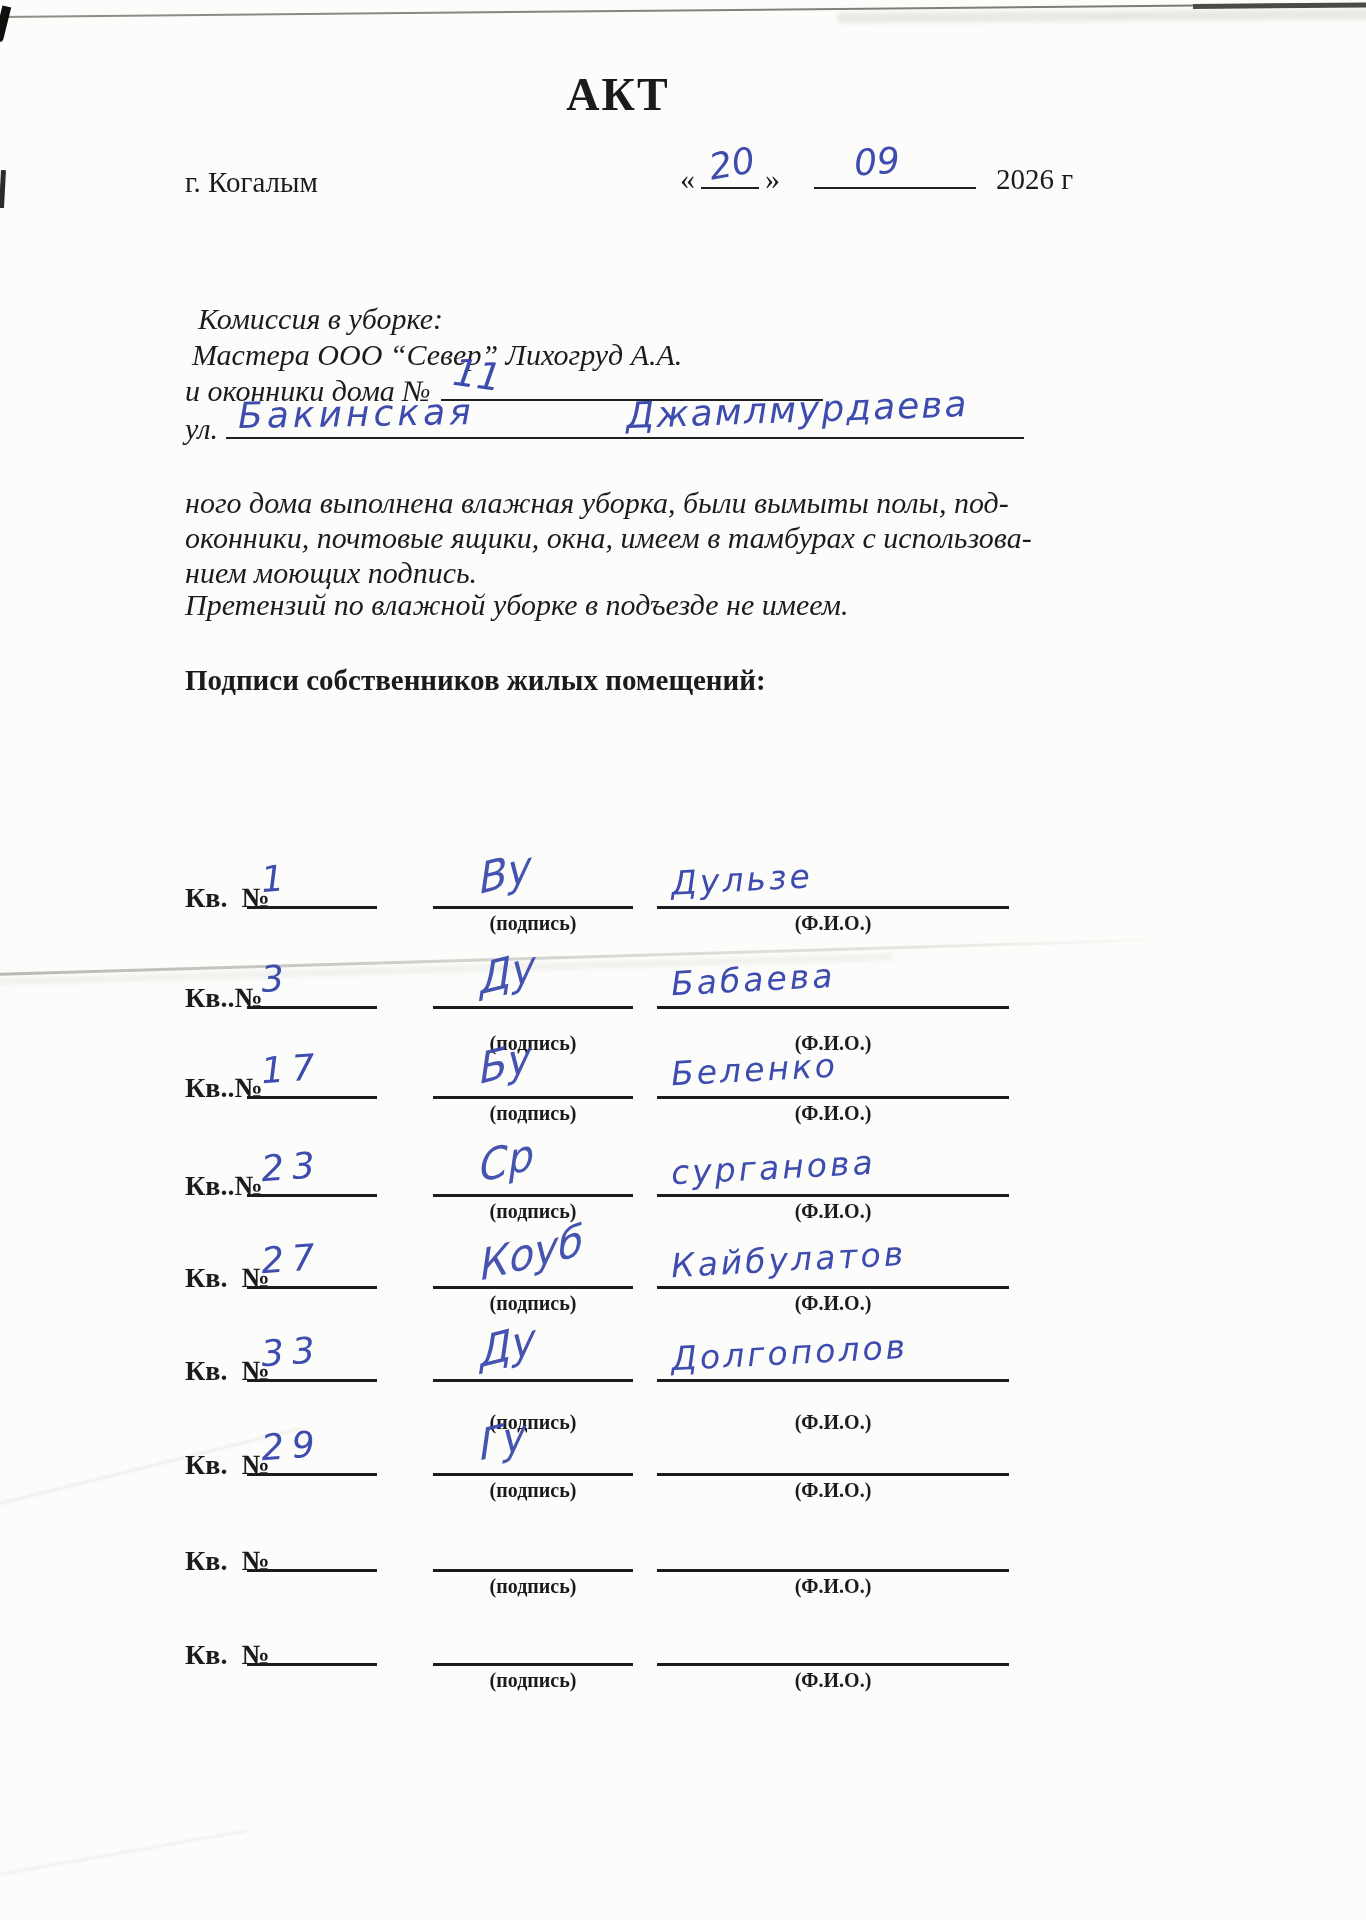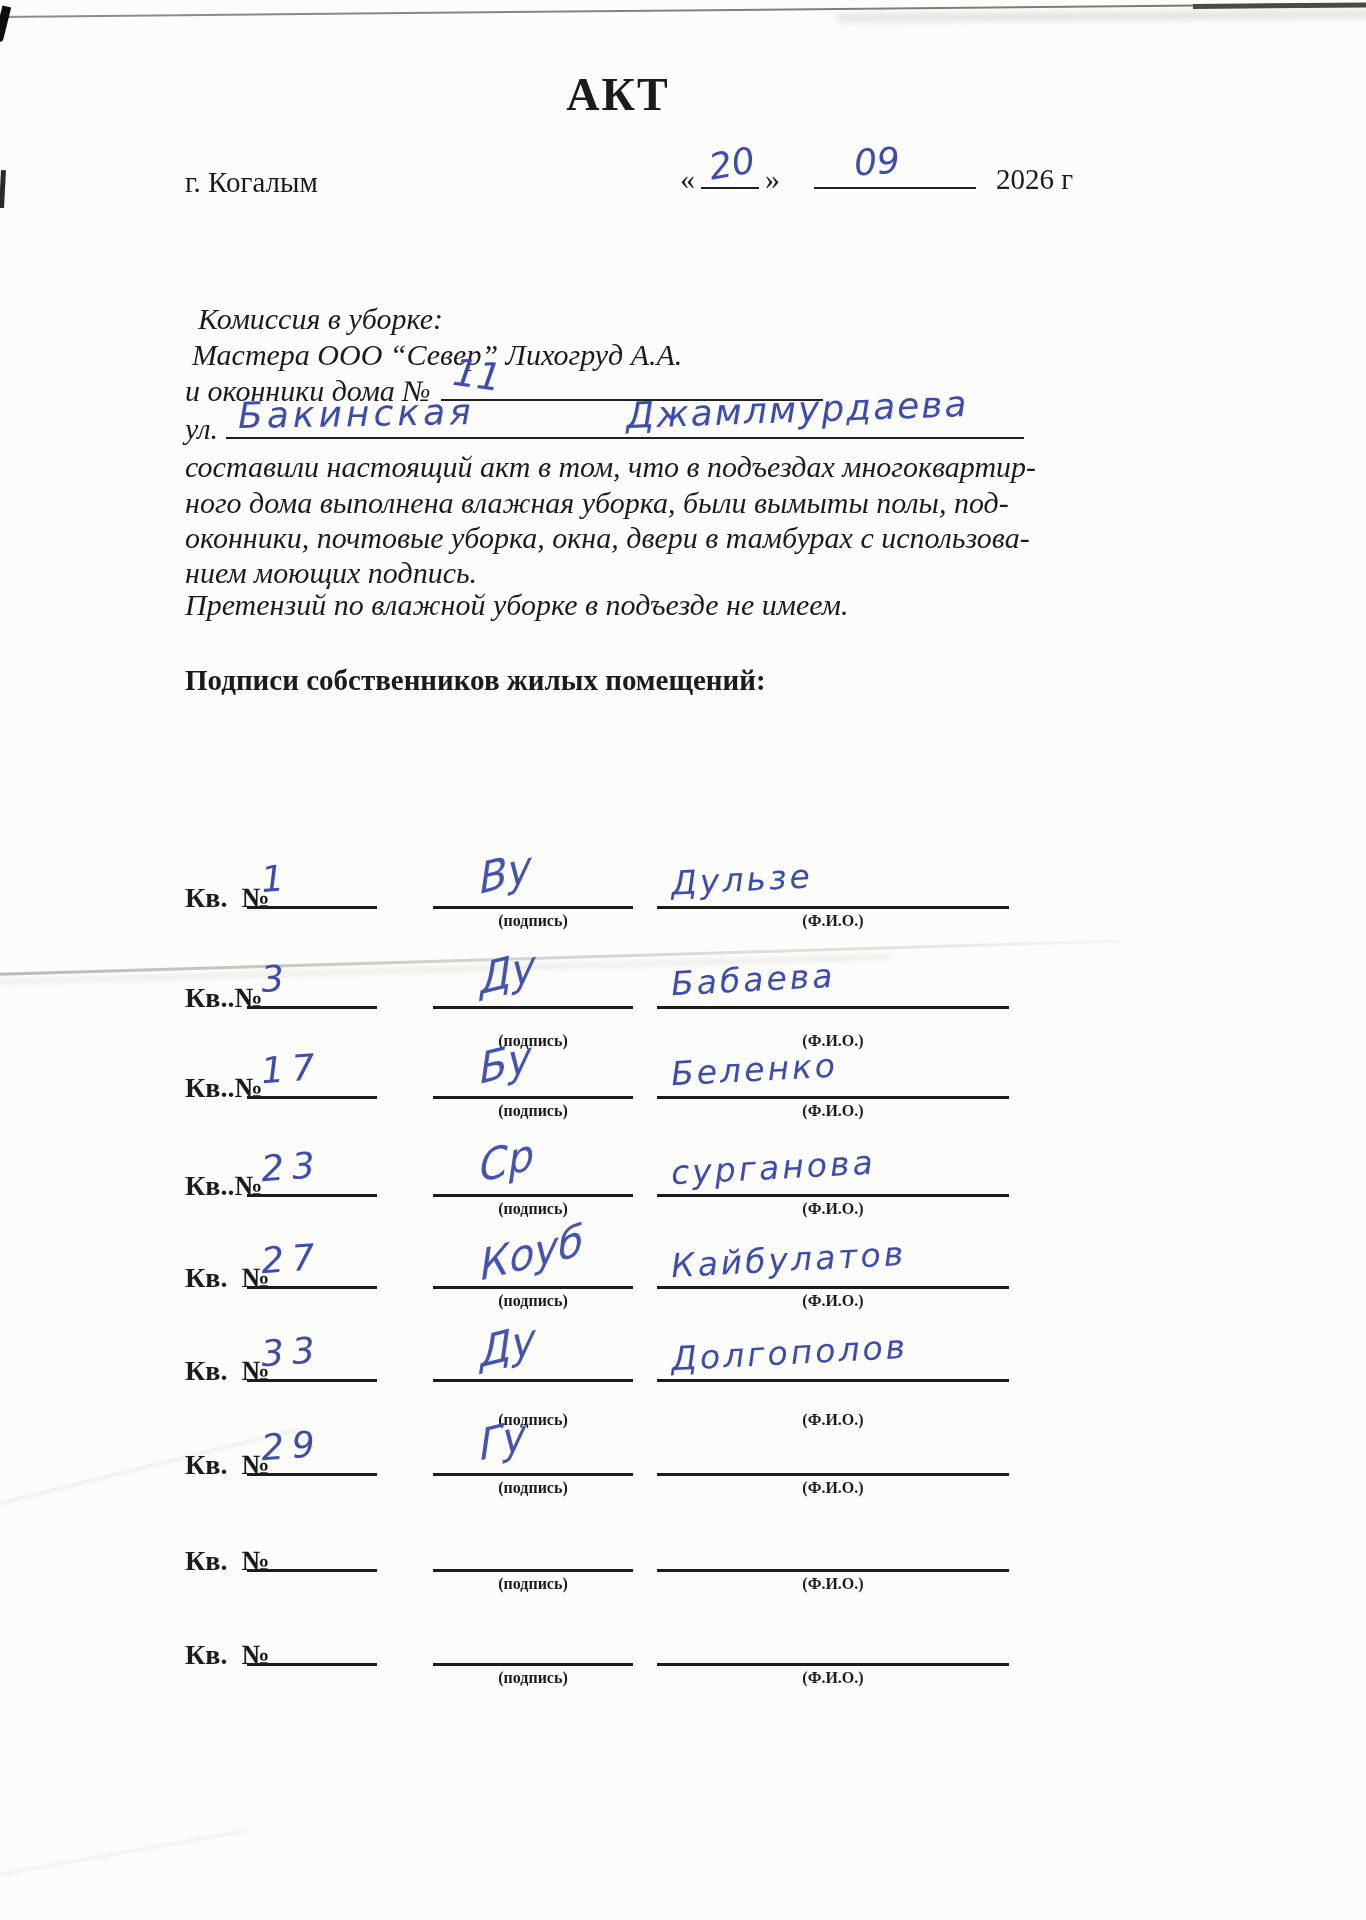--- a/index.html
+++ b/index.html
@@ -55,21 +55,21 @@
   .hw-house{position:absolute;left:12px;top:-46px;font-size:38px;transform:rotate(8deg);}
   .hw-street1{position:absolute;left:12px;top:-44px;font-size:36px;letter-spacing:4px;transform:rotate(-1deg);}
   .hw-street2{position:absolute;left:400px;top:-48px;font-size:36px;letter-spacing:2px;transform:rotate(-2deg);}
   
   .sig-row{position:absolute;left:185px;width:1020px;height:70px;}
   .kv-label{position:absolute;left:0;top:14px;font-size:28px;font-weight:700;white-space:pre;}
   .line{position:absolute;border-bottom:3px solid #1c1c1c;height:32px;top:6px;}
   .num-line{left:62px;width:130px;}
   .sig-line{left:248px;width:200px;}
   .fio-line{left:472px;width:352px;}
-  .sub{position:absolute;top:44px;font-size:16px;font-weight:700;text-align:center;}
+  .sub{position:absolute;top:44px;font-size:20px;font-weight:700;text-align:center;}
   .sub-sig{left:248px;width:200px;}
   .sub-fio{left:472px;width:352px;}
   .hw-num{position:absolute;left:14px;top:-16px;font-size:36px;letter-spacing:8px;transform:rotate(-4deg);}
   .hw-sig{position:absolute;left:46px;top:-26px;font-size:42px;transform:rotate(-14deg) skewX(-12deg);opacity:.95;}
   .hw-fio{position:absolute;left:14px;top:-14px;font-size:33px;letter-spacing:3px;transform:rotate(-3deg);white-space:nowrap;}
 </style>
 </head>
 <body>
 
 <div class="page">
@@ -96,23 +96,22 @@
   <div class="body-line" style="top:338px;left:192px">Мастера  ООО “Север” Лихогруд А.А.</div>
 
   <div class="body-line" style="top:374px">
     <span>и  оконники дома  №</span><span class="slot house-slot"><span class="hw hw-house">11</span></span>
   </div>
 
   <div class="body-line" style="top:412px">
     <span>ул.</span><span class="slot street-slot"><span class="hw hw-street1">Бакинская</span><span class="hw hw-street2">Джамлмурдаева</span></span>
   </div>
 
-  <div class="body-line" style="top:450px">составили настоящий акт в том, что в подъездах многоквартир-</div>
   <div class="body-line" style="top:486px">ного  дома выполнена влажная уборка, были вымыты полы, под-</div>
-  <div class="body-line" style="top:521px">оконники, почтовые уборка, окна, двери в тамбурах  с использова-</div>
+  <div class="body-line" style="top:521px">оконники, почтовые ящики, окна, имеем в тамбурах  с использова-</div>
   <div class="body-line" style="top:556px">нием моющих подпись.</div>
   <div class="body-line" style="top:588px">Претензий по влажной уборке  в подъезде не имеем.</div>
 
   <div class="sec-heading">Подписи собственников жилых помещений:</div>
 
   <div class="sig-row" style="top:868px">
     <span class="kv-label">Кв.  №</span>
     <span class="line num-line">
         <span class="hw hw-num">1</span>
       </span>

